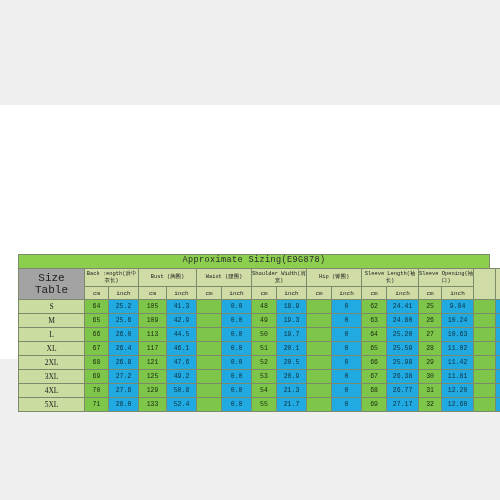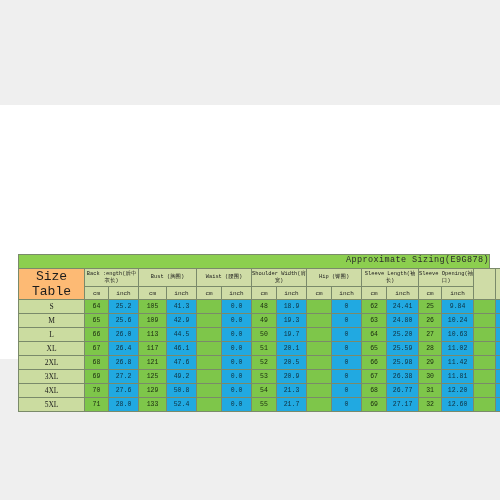--- a/index.html
+++ b/index.html
@@ -41,21 +41,21 @@
   }
 
   
   .title-bar {
     background: #8ccf4f;
     height: 14px;
     font-family: "Liberation Mono", monospace;
     font-size: 8.5px;
     color: #2b2b2b;
     letter-spacing: 0.4px;
-    text-align: right;
+    text-align: center;
     border: 1px solid #7a8a6a;
     border-bottom: none;
   }
 
   
   .hd-group {
     background: #cfdca6;
     font-family: "Liberation Mono", monospace;
     font-size: 5.4px;
     color: #1c1c1c;
@@ -66,23 +66,23 @@
   }
   .hd-unit {
     background: #cfdca6;
     font-family: "Liberation Mono", monospace;
     font-size: 6px;
     color: #1c1c1c;
     height: 13px;
     font-weight: bold;
   }
   .hd-size {
-    background: #fdba74;
-    font-family: "Liberation Mono", monospace;
-    font-size: 13px;
+    background: #a3a3a3;
+    font-family: "Liberation Mono", monospace;
+    font-size: 11px;
     color: #1c1c1c;
     font-weight: bold;
     margin-left: 48px;
   }
   .hd-blank { background: #cfdca6; }
 
   
   tbody td { height: 14px; font-size: 7px; }
   .c-size {
     background: #cbdca0;

